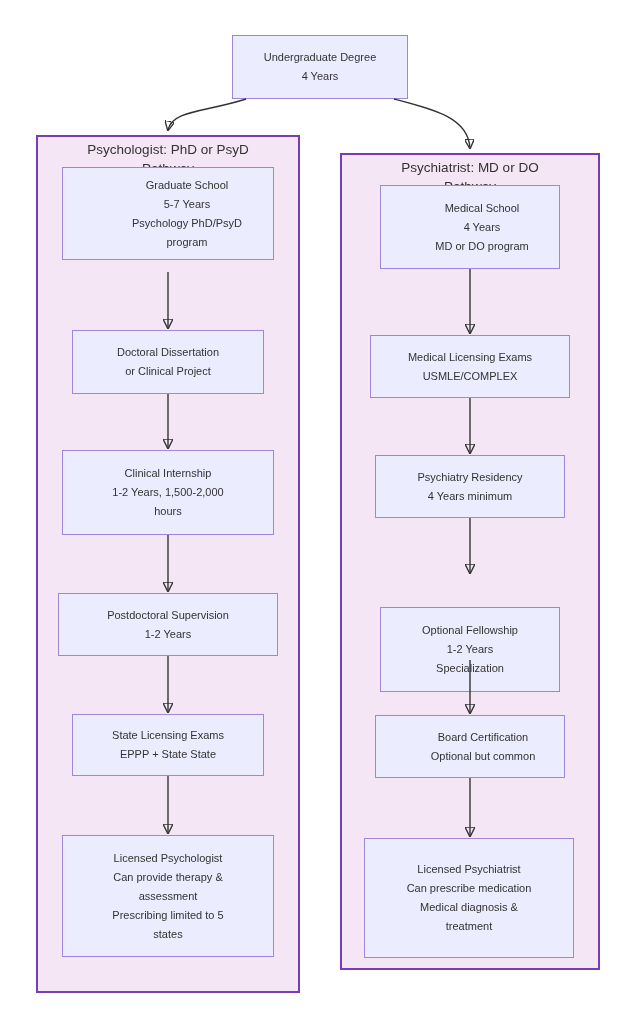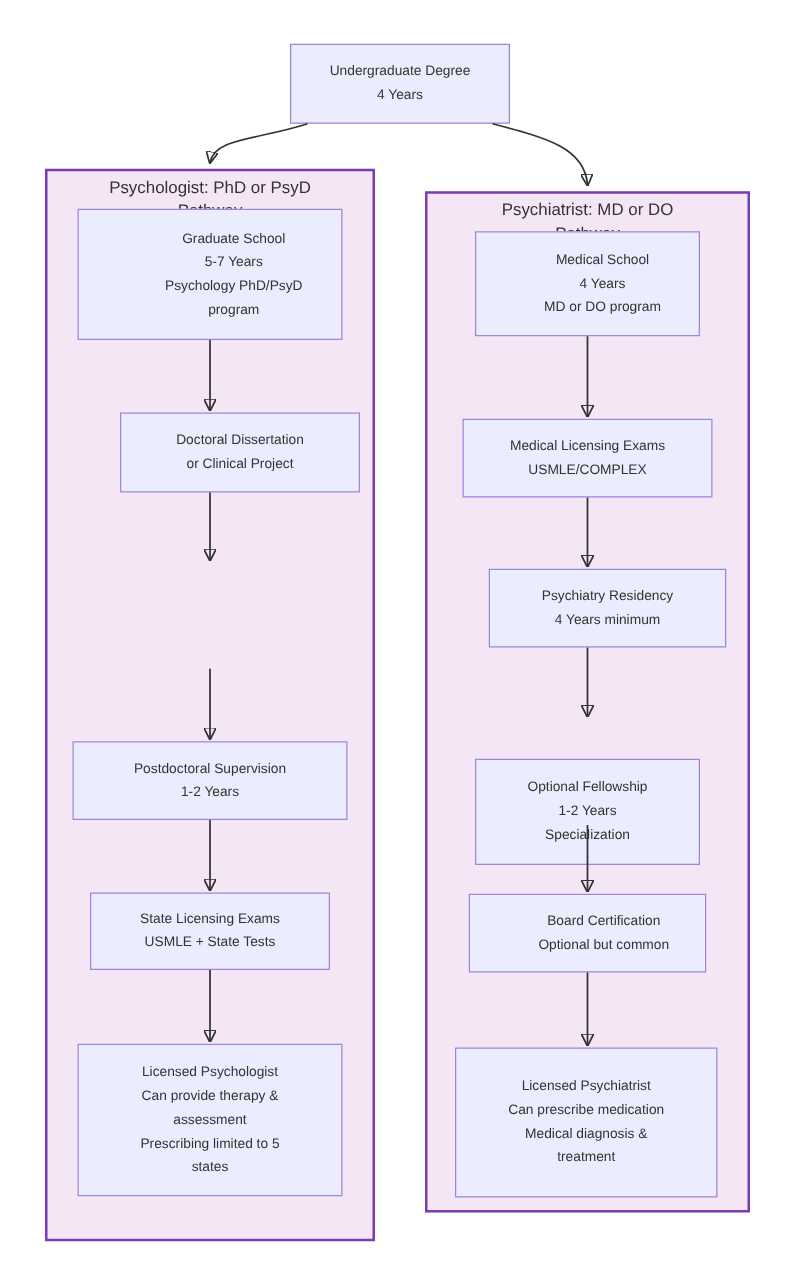--- a/index.html
+++ b/index.html
@@ -71,42 +71,45 @@
   <div class="cluster" style="left:340px; top:153px; width:260px; height:817px;"></div>
 
   <div class="cluster-label" style="left:36px; top:140px; width:264px;">Psychologist: PhD or PsyD
 Pathway</div>
   <div class="cluster-label" style="left:340px; top:158px; width:260px;">Psychiatrist: MD or DO
 Pathway</div>
 
   <div class="node" style="left:232px; top:35px; width:176px; height:64px;">Undergraduate Degree
 4 Years</div>
 
-  <div class="node" style="left:62px; top:167px; width:212px; height:105px;padding-left:44px;">Graduate School
+  <div class="node" style="left:62px; top:167px; width:212px; height:93px;padding-left:44px;">Graduate School
 5-7 Years
 Psychology PhD/PsyD
 program</div>
-  <div class="node" style="left:72px; top:330px; width:192px; height:64px;margin-left:24px;">Doctoral Dissertation
+  <div class="node" style="left:72px; top:330px; width:192px; height:64px;">Doctoral Dissertation
 or Clinical Project</div>
+  <div class="node" style="left:62px; top:450px; width:212px; height:85px;">Clinical Internship
+1-2 Years, 1,500-2,000
+hours</div>
   <div class="node" style="left:58px; top:593px; width:220px; height:63px;">Postdoctoral Supervision
 1-2 Years</div>
   <div class="node" style="left:72px; top:714px; width:192px; height:62px;">State Licensing Exams
-USMLE + State Tests</div>
+EPPP + State State</div>
   <div class="node" style="left:62px; top:835px; width:212px; height:122px;">Licensed Psychologist
 Can provide therapy &amp;
 assessment
 Prescribing limited to 5
 states</div>
 
   <div class="node" style="left:380px; top:185px; width:180px; height:84px;padding-left:30px;">Medical School
 4 Years
 MD or DO program</div>
   <div class="node" style="left:370px; top:335px; width:200px; height:63px;">Medical Licensing Exams
 USMLE/COMPLEX</div>
-  <div class="node" style="left:375px; top:455px; width:190px; height:63px;margin-left:16px;">Psychiatry Residency
+  <div class="node" style="left:375px; top:455px; width:190px; height:63px;">Psychiatry Residency
 4 Years minimum</div>
   <div class="node" style="left:380px; top:575px; width:180px; height:85px;margin-top:32px;">Optional Fellowship
 1-2 Years
 Specialization</div>
   <div class="node" style="left:375px; top:715px; width:190px; height:63px;padding-left:32px;">Board Certification
 Optional but common</div>
   <div class="node" style="left:364px; top:838px; width:210px; height:120px;">Licensed Psychiatrist
 Can prescribe medication
 Medical diagnosis &amp;
 treatment</div>

